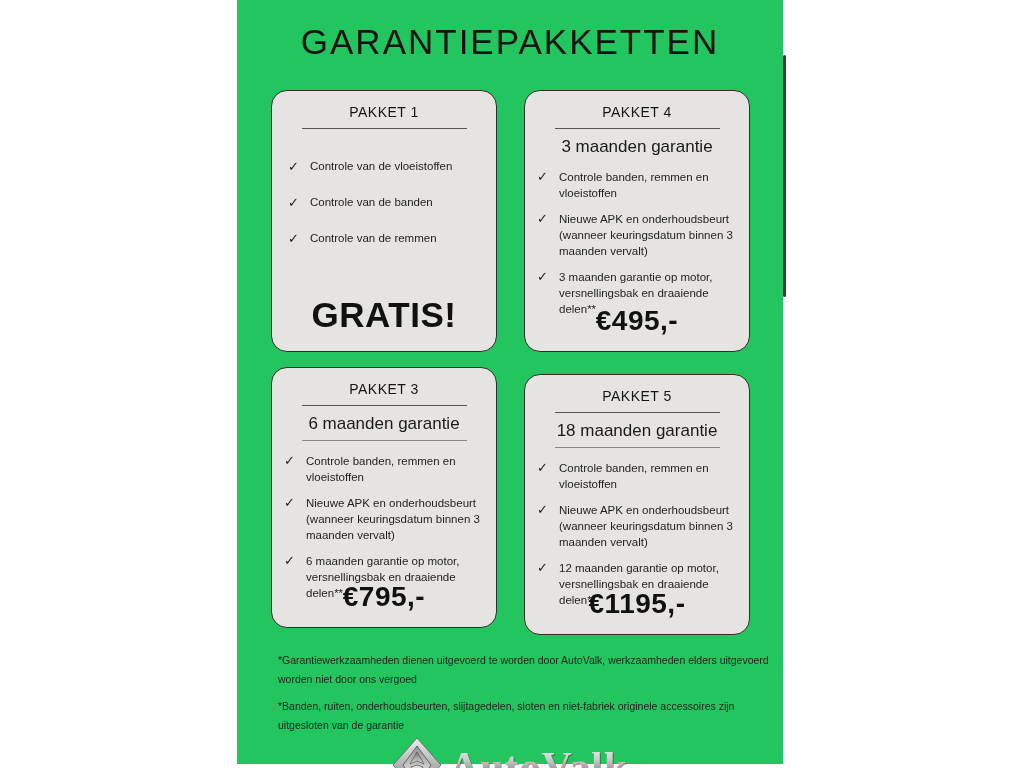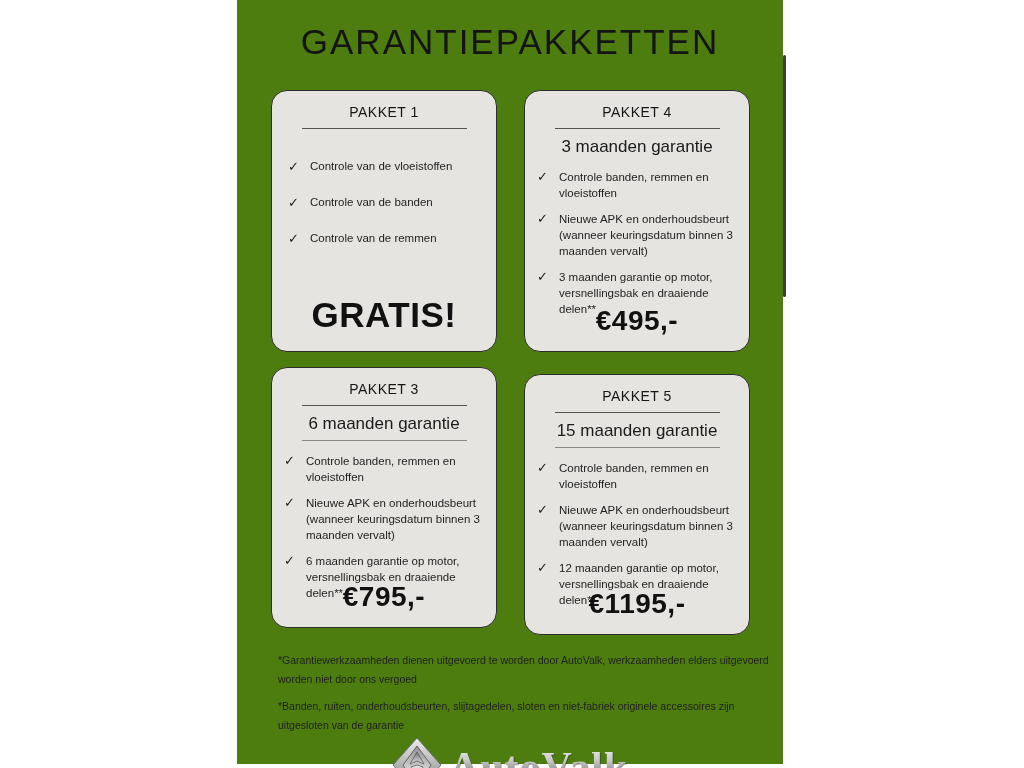--- a/index.html
+++ b/index.html
@@ -6,21 +6,21 @@
   html,body { width:1024px; height:768px; }
   body {
     background:#ffffff;
     font-family:"Liberation Sans", sans-serif;
     color:#1c1c1c;
     position:relative;
     overflow:hidden;
   }
   .panel {
     position:absolute; left:237px; top:0; width:546px; height:764px;
-    background:#4d7c0f;
+    background:#22c55e;
   }
   .scroll-thumb {
     position:absolute; left:783px; top:55px; width:3px; height:242px;
     background:#3c3c3c; border-radius:2px;
   }
   .page-title {
     position:absolute; top:22px; left:0; width:100%;
     text-align:center; font-size:35px; font-weight:400;
     letter-spacing:2px; color:#141414; white-space:nowrap;
   }
@@ -149,21 +149,21 @@
         <span class="check">✓</span>
         <span class="item-text">6 maanden garantie op motor, versnellingsbak en draaiende delen**</span>
       </div>
     </div>
     <div class="price">€795,-</div>
   </div>
 
   <div class="card card-4">
     <div class="card-title">PAKKET 5</div>
     <div class="title-rule"></div>
-    <div class="subtitle">15 maanden garantie</div>
+    <div class="subtitle">18 maanden garantie</div>
     <div class="subtitle-rule"></div>
     <div class="items">
       <div class="item">
         <span class="check">✓</span>
         <span class="item-text">Controle banden, remmen en vloeistoffen</span>
       </div>
       <div class="item">
         <span class="check">✓</span>
         <span class="item-text">Nieuwe APK en onderhoudsbeurt (wanneer keuringsdatum binnen 3 maanden vervalt)</span>
       </div>

